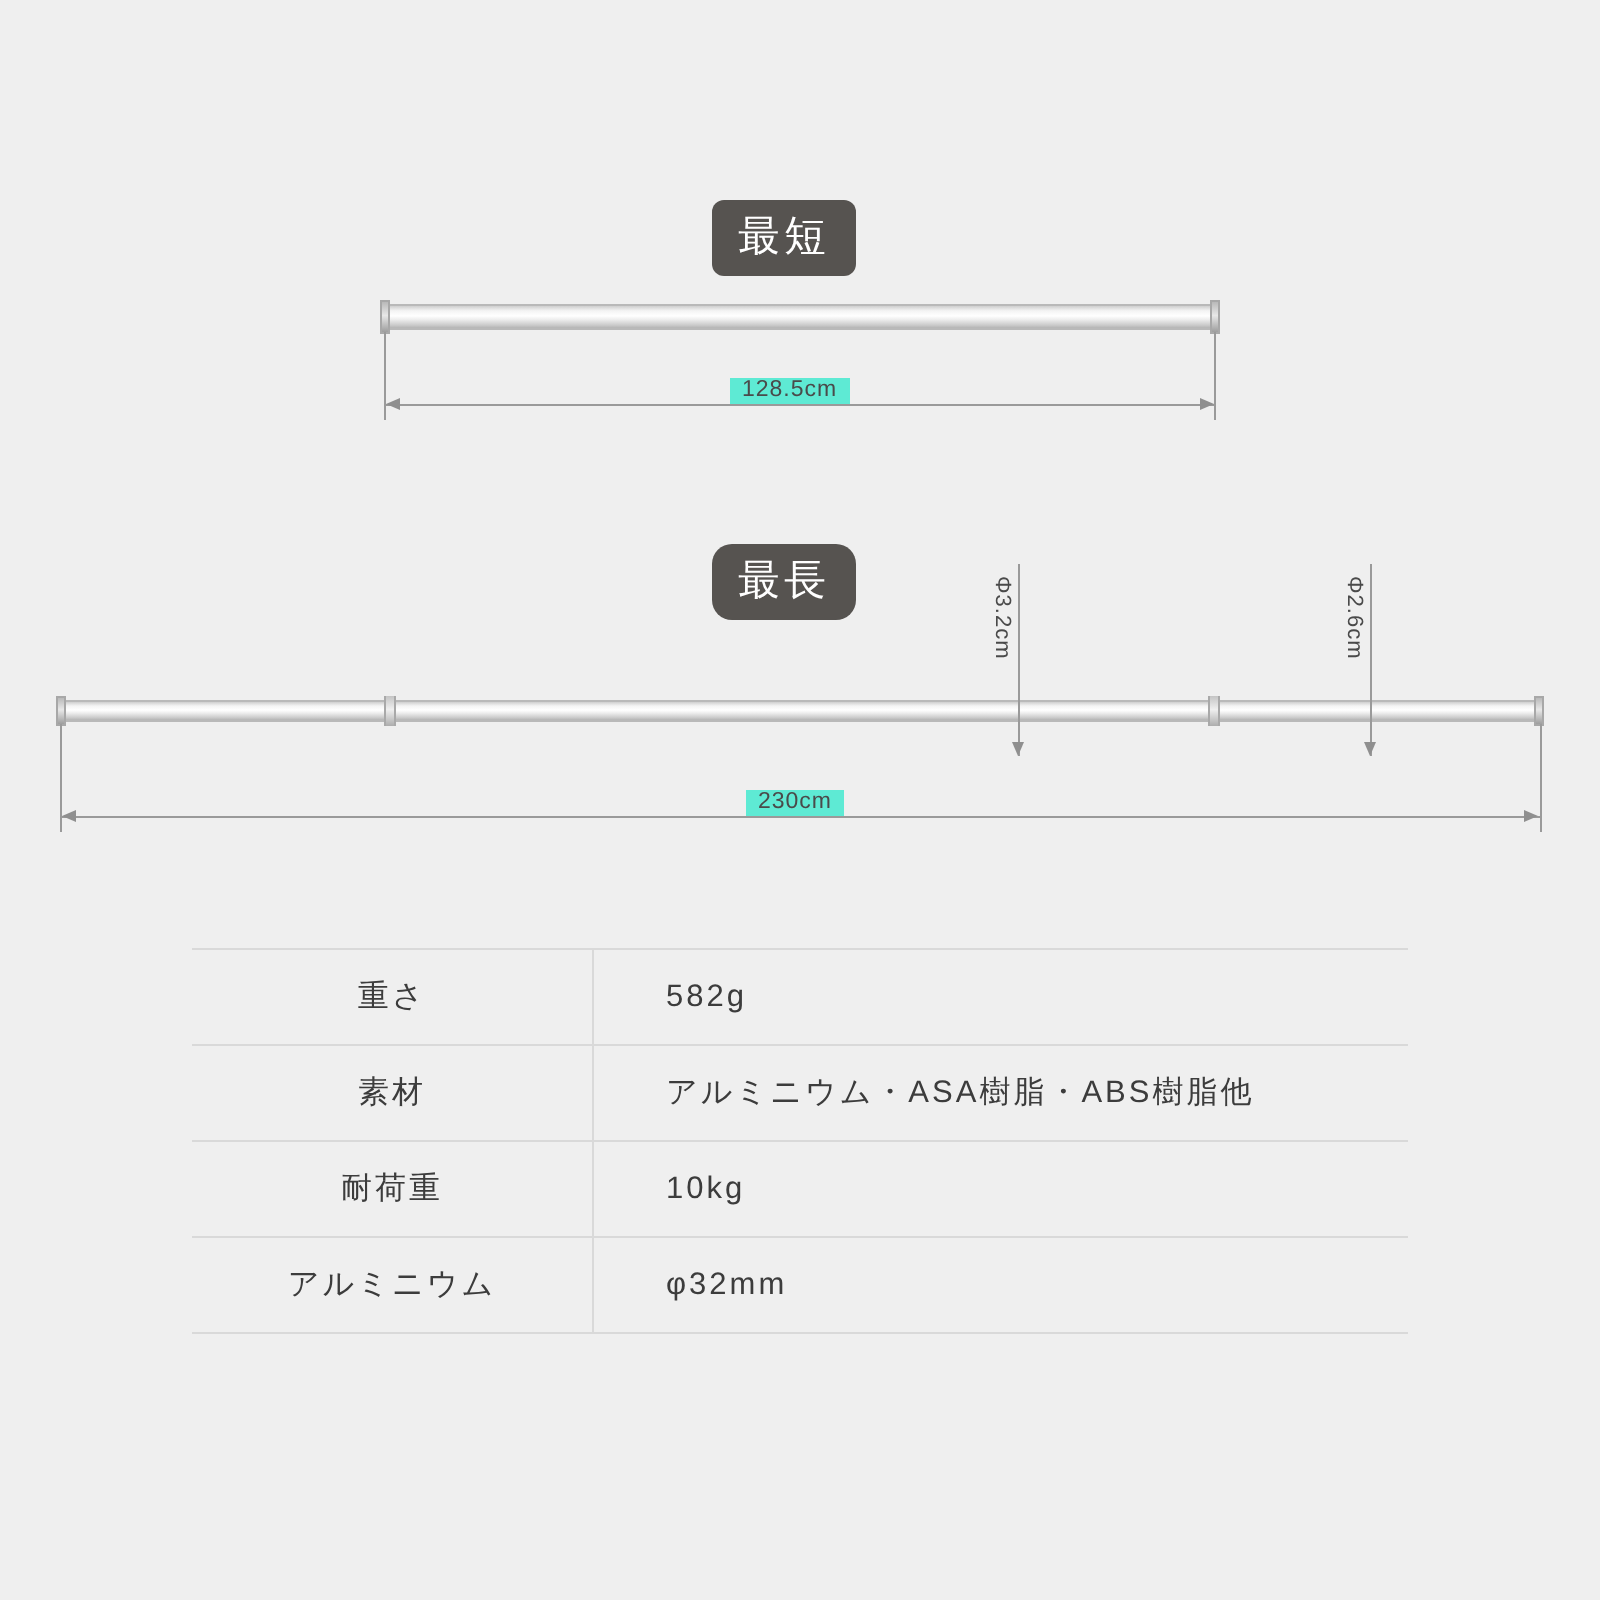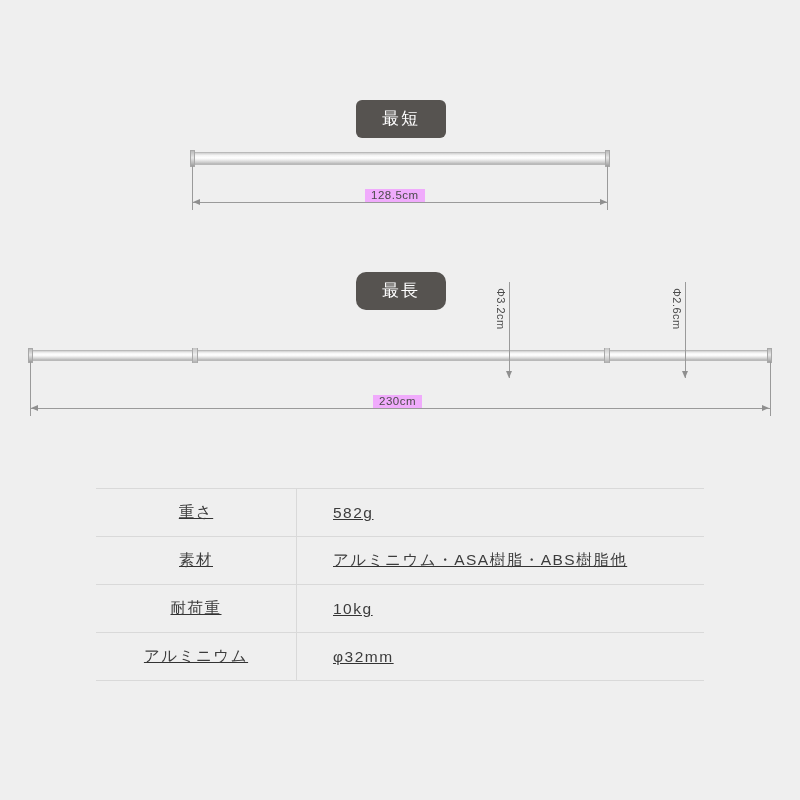--- a/index.html
+++ b/index.html
@@ -20,25 +20,25 @@
     position: absolute;
     inset: 0;
   }
 
   
   .badge {
     position: absolute;
     background: #565350;
     color: #ffffff;
     border-radius: 6px;
-    font-size: 17px;
+    font-size: 21px;
     letter-spacing: 2px;
     text-align: center;
     line-height: 38px;
-    width: 90px;
+    width: 72px;
     height: 38px;
   }
   #badge-short { left: 356px; top: 100px; }
   #badge-long  { left: 356px; top: 272px; border-radius: 10px; }
 
   
   .pole {
     position: absolute;
     background: linear-gradient(to bottom,
         #cfcfcf 0%, #f4f4f4 22%, #ffffff 45%,
@@ -81,21 +81,21 @@
   .dim-vline {
     position: absolute;
     width: 1px;
     background: #9a9a9a;
   }
   .dim-label {
     position: absolute;
     font-size: 11.5px;
     color: #4a4a4a;
     letter-spacing: 0.5px;
-    background: #f0abfc;
+    background: #5eead4;
     padding: 0 6px;
     line-height: 13px;
   }
   .dim-label-v {
     position: absolute;
     font-size: 11px;
     color: #4a4a4a;
     letter-spacing: 0.5px;
     writing-mode: vertical-rl;
     text-orientation: mixed;
@@ -145,24 +145,23 @@
   #dia1-arrow { left: 506px; top: 371px; }
   #dia1-label { left: 495px; top: 284px; }
   #dia2-line  { left: 685px; top: 282px; height: 96px; }
   #dia2-arrow { left: 682px; top: 371px; }
   #dia2-label { left: 671px; top: 284px; }
 
   
   .spec-table {
     position: absolute;
     left: 96px;
-    top: 488px;
+    top: 474px;
     width: 608px;
     border-collapse: collapse;
-    text-decoration: underline;
   }
   .spec-table tr { height: 48px; }
   .spec-table td {
     border-bottom: 1px solid #d9d9d9;
     font-size: 15.5px;
     letter-spacing: 1.5px;
     color: #3c3c3c;
     padding: 0;
     vertical-align: middle;
   }

